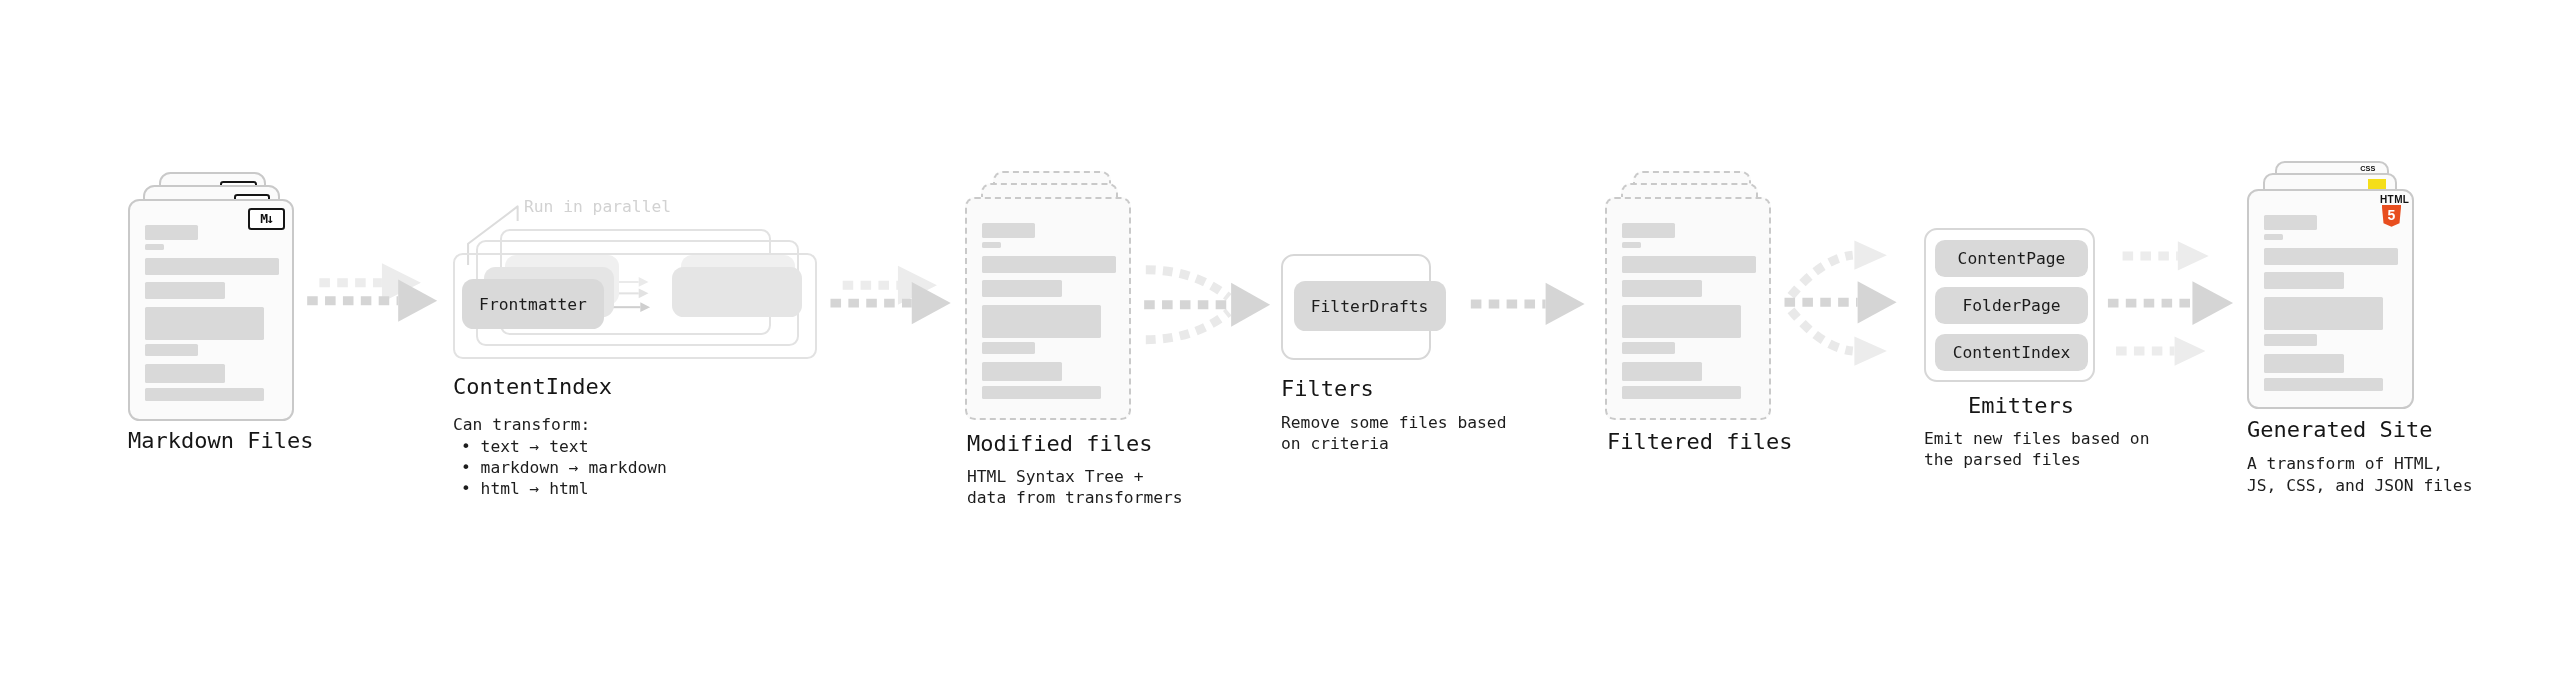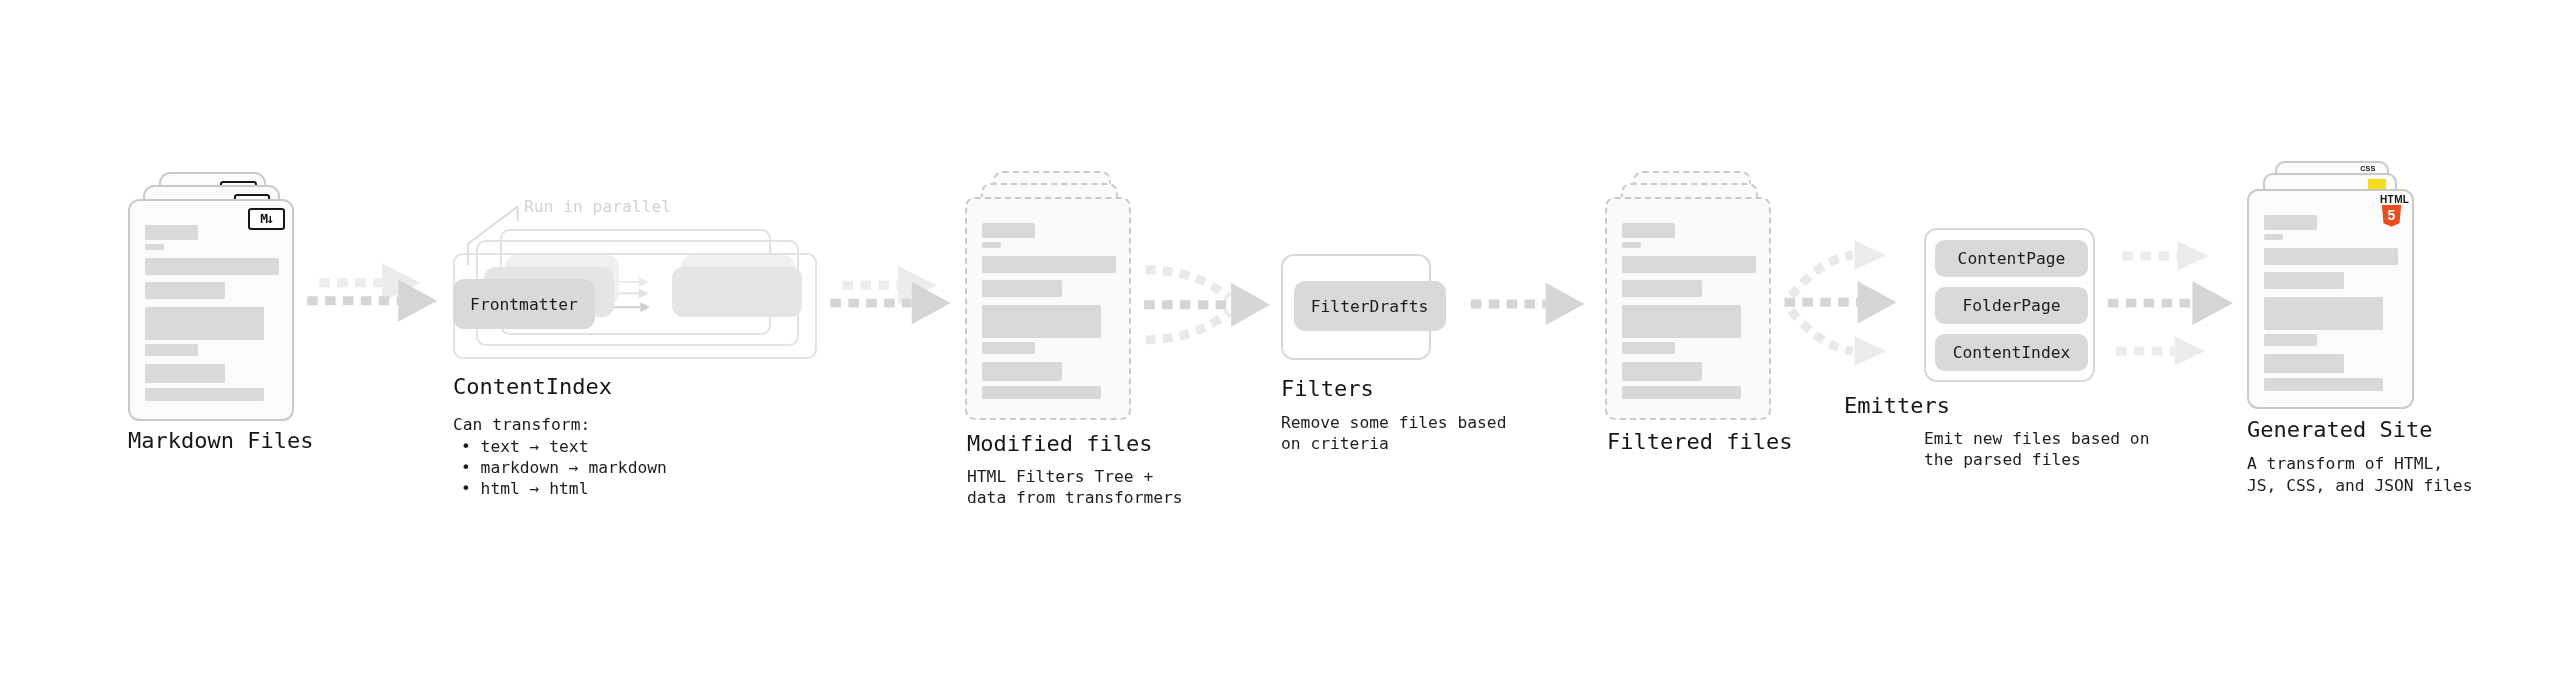--- a/index.html
+++ b/index.html
@@ -135,21 +135,21 @@
   </div>
   <div class="title" style="left:128px;top:429px">Markdown Files</div>
 
   <div class="note" style="left:524px;top:197px">Run in parallel</div>
   <div class="abs" style="left:453px;top:229px;width:406px;height:131px">
     <div class="obox" style="left:47px;top:0;width:271px;height:106px"></div>
     <div class="obox" style="left:23px;top:10.6px;width:323px;height:106px"></div>
     <div class="obox" style="left:0;top:24.4px;width:364px;height:106px"></div>
     <div class="gpill g2" style="left:52px;top:26px;width:114px"></div>
     <div class="gpill g1" style="left:31px;top:38px;width:130px"></div>
-    <div class="pill" style="left:0;top:50px;width:142px">Frontmatter</div>
+    <div class="pill" style="left:9px;top:50px;width:142px">Frontmatter</div>
     <div class="gpill g2" style="left:228px;top:26px;width:114px"></div>
     <div class="gpill g1" style="left:219px;top:38px;width:130px"></div>
   </div>
   <div class="title" style="left:453px;top:375px">ContentIndex</div>
   <div class="body" style="left:453px;top:414px">Can transform:</div>
   <div class="body" style="left:461px;top:436px">• text → text</div>
   <div class="body" style="left:461px;top:457px">• markdown → markdown</div>
   <div class="body" style="left:461px;top:478px">• html → html</div>
 
   <div class="stack" style="left:965px;top:171px;width:166px;height:249px">
@@ -160,21 +160,21 @@
       <div class="bar b2"></div>
       <div class="bar b3"></div>
       <div class="bar b4"></div>
       <div class="bar b5"></div>
       <div class="bar b6"></div>
       <div class="bar b7"></div>
       <div class="bar b8"></div>
     </div>
   </div>
   <div class="title" style="left:967px;top:432px">Modified files</div>
-  <div class="body" style="left:967px;top:466px">HTML Filters Tree +</div>
+  <div class="body" style="left:967px;top:466px">HTML Syntax Tree +</div>
   <div class="body" style="left:967px;top:487px">data from transformers</div>
 
   <div class="fbox" style="left:1281px;top:254px;width:150px;height:106px">
     <div class="pill" style="left:10.6px;top:25px;width:152px">FilterDrafts</div>
   </div>
   <div class="title" style="left:1281px;top:377px">Filters</div>
   <div class="body" style="left:1281px;top:412px">Remove some files based</div>
   <div class="body" style="left:1281px;top:433px">on criteria</div>
 
   <div class="stack" style="left:1605px;top:171px;width:166px;height:249px">
@@ -191,21 +191,21 @@
       <div class="bar b8"></div>
     </div>
   </div>
   <div class="title" style="left:1607px;top:430px">Filtered files</div>
 
   <div class="fbox" style="left:1924px;top:228px;width:171px;height:154px">
     <div class="epill" style="top:9.8px">ContentPage</div>
     <div class="epill" style="top:57px">FolderPage</div>
     <div class="epill" style="top:104px">ContentIndex</div>
   </div>
-  <div class="title" style="left:1844px;top:394px">Emitters</div>
+  <div class="title" style="left:1968px;top:394px">Emitters</div>
   <div class="body" style="left:1924px;top:428px">Emit new files based on</div>
   <div class="body" style="left:1924px;top:449px">the parsed files</div>
 
   <div class="stack" style="left:2247px;top:161px;width:167px;height:248px">
     <div class="card solid" style="left:28.4px;top:0;width:114px;height:45px;border-radius:9.8px">
       <div class="css-badge">
         <div class="t">CSS</div>
         <div class="u"></div>
       </div>
     </div>

